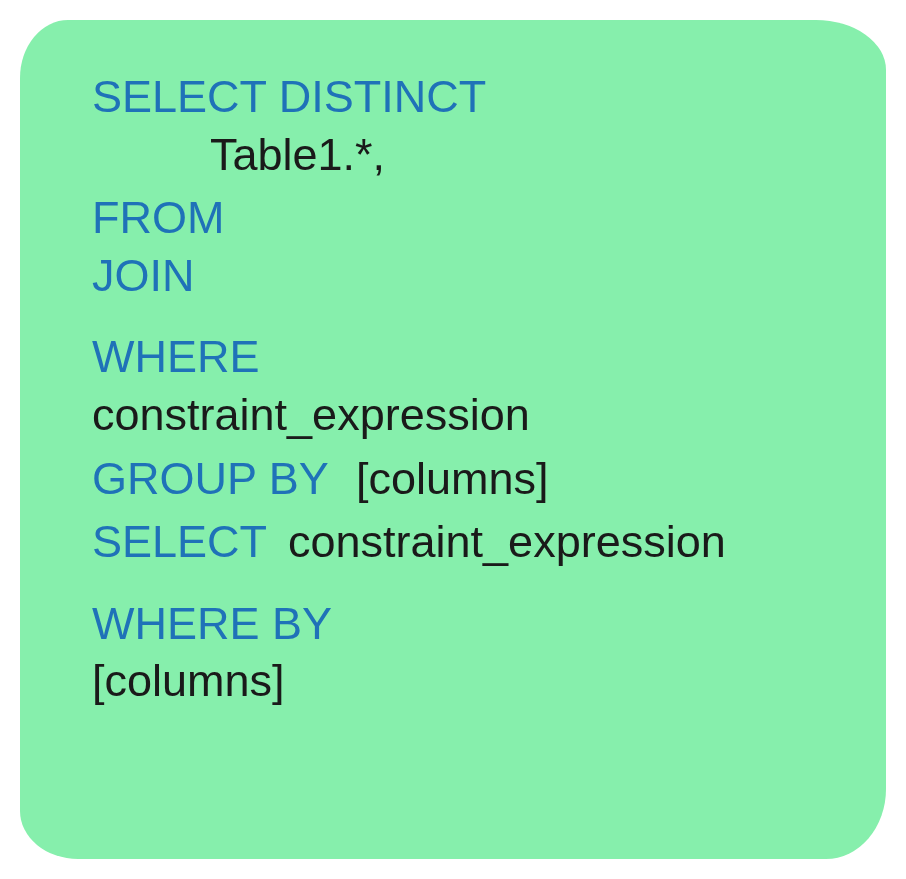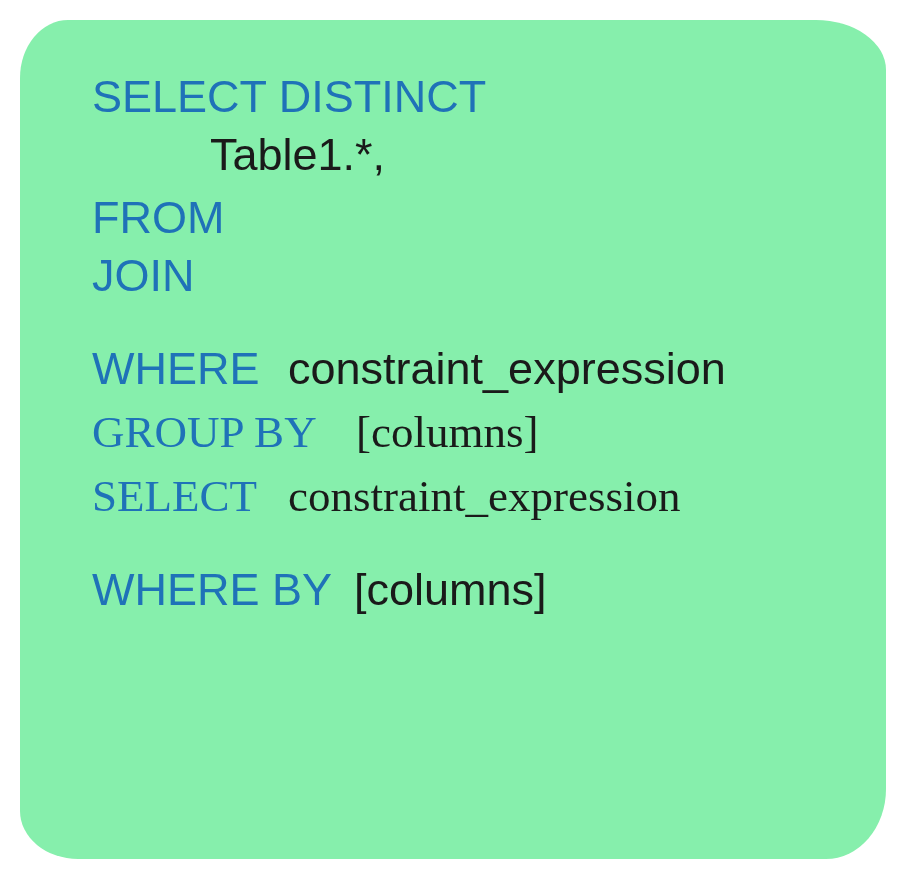--- a/index.html
+++ b/index.html
@@ -40,28 +40,28 @@
       white-space: pre;
     }
     .indent1 {
       padding-left: 118px;
     }
     .indent-on {
       padding-left: 92px;
     }
     .gap-sm {
       margin-top: 6px;
-      font-family: Liberation Serif, serif;
     }
     .gap-md {
       margin-top: 6px;
       gap: 8px;
     }
     .gap-lg {
-      margin-top: 36px;
+      margin-top: 24px;
+      flex-direction: column;
     }
     .kw-lbl {
       display: inline-block;
     }
   </style>
 </head>
 <body>
 
 <div class="card">
 

